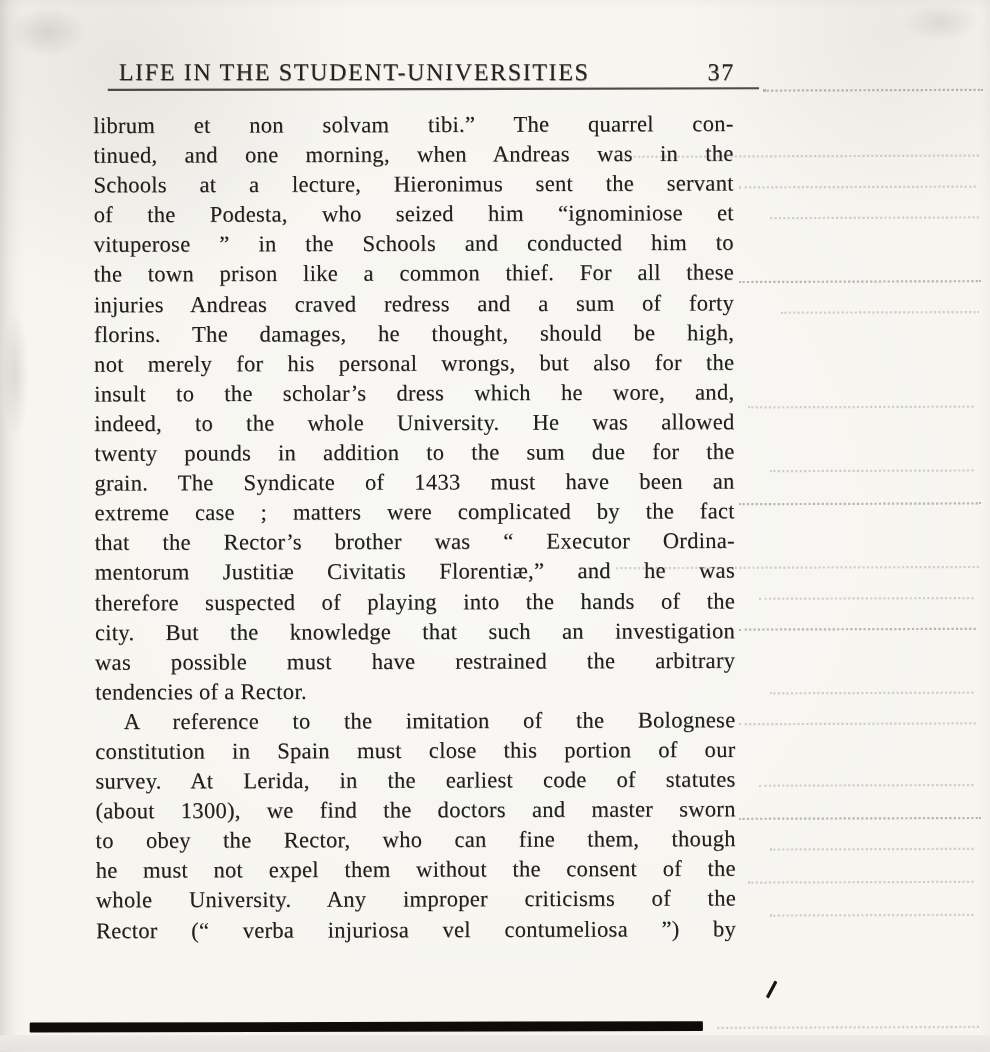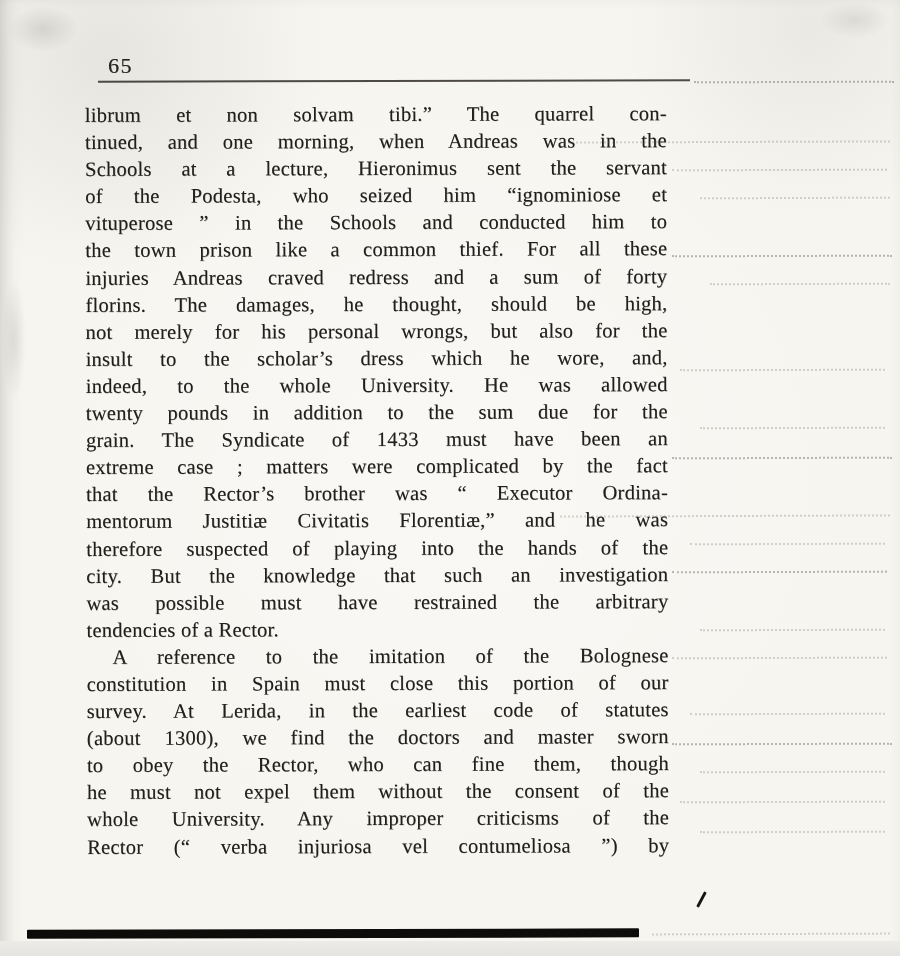--- a/index.html
+++ b/index.html
@@ -88,21 +88,22 @@
     background: radial-gradient(closest-side, rgba(110,107,100,0.14), transparent); }
   .blob.ml { top: 280px; left: 2px; width: 24px; height: 120px;
     background: radial-gradient(closest-side, rgba(110,107,100,0.16), transparent); }
 </style>
 </head>
 <body>
 
 <div class="page">
 
   <div class="header">
-    <span>65</span>
+    <span>LIFE IN THE STUDENT-UNIVERSITIES</span>
+    <span>37</span>
   </div>
   <div class="header-rule"></div>
 
   <div class="body-block">
     <div class="para">
       <div class="line">librum et non solvam tibi.” The quarrel con-</div>
       <div class="line">tinued, and one morning, when Andreas was in the</div>
       <div class="line">Schools at a lecture, Hieronimus sent the servant</div>
       <div class="line">of the Podesta, who seized him “ignominiose et</div>
       <div class="line">vituperose ” in the Schools and conducted him to</div>

